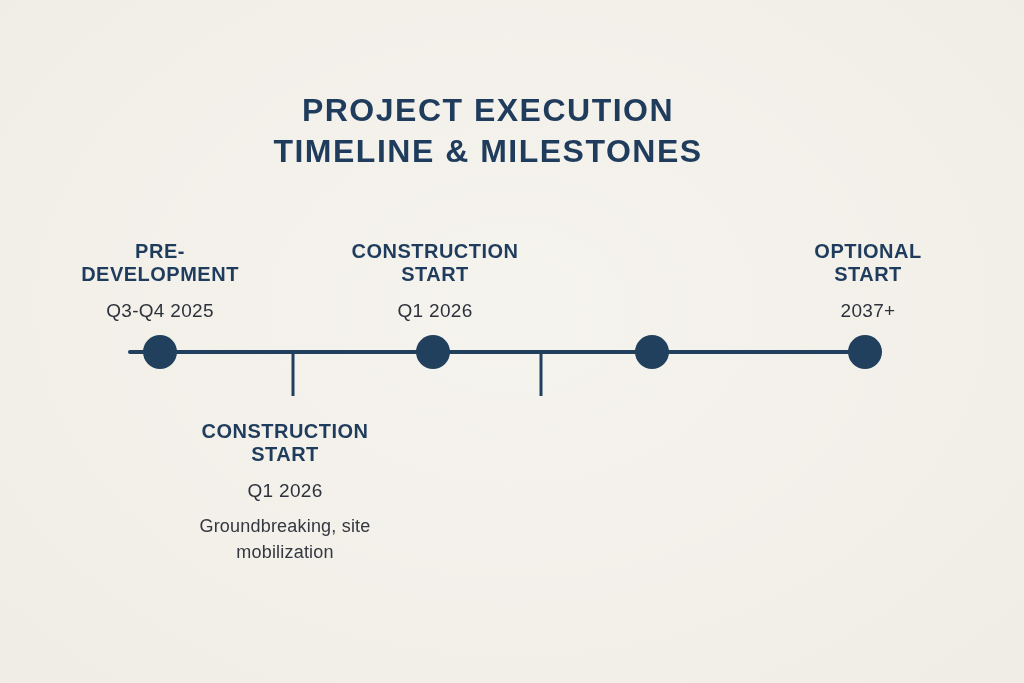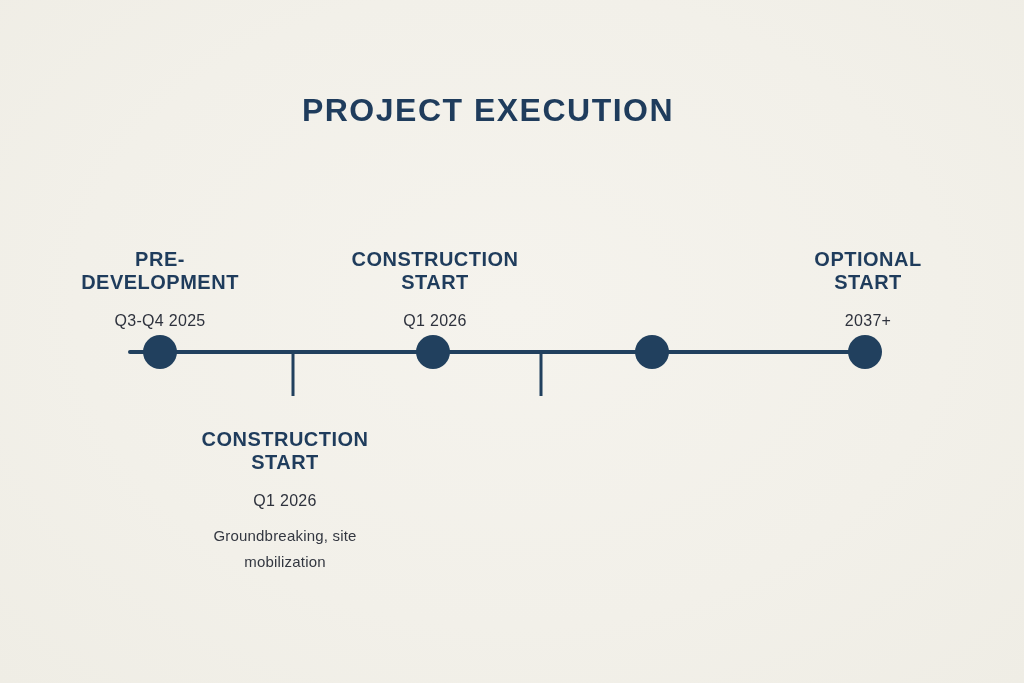--- a/index.html
+++ b/index.html
@@ -51,52 +51,53 @@
     height: 44px;
     background: #21405e;
     transform: translateX(-50%);
   }
   .ms {
     position: absolute;
     transform: translateX(-50%);
     text-align: center;
   }
   .ms-label {
-    margin: 16px auto;
+    margin: 8px auto;
     color: #1f3c5c;
     font-size: 20px;
     font-weight: 700;
     letter-spacing: 0.5px;
     line-height: 23px;
   }
   .ms-date {
     margin: 14px auto 0;
     color: #2e323d;
-    font-size: 16px;
+    font-size: 19px;
     font-weight: 400;
     letter-spacing: 0.3px;
     line-height: 22px;
   }
   .ms-desc {
     margin: 11px auto 0;
     color: #33374021;
     color: #333740;
-    font-size: 15px;
+    font-size: 18px;
     font-weight: 400;
     letter-spacing: 0.2px;
     line-height: 26px;
   }
 </style>
 </head>
 <body>
 
 <div class="canvas">
 
   <h1 class="title">
     <span class="title-line">PROJECT EXECUTION</span>
+    <span class="title-line">TIMELINE &amp; MILESTONES</span>
   </h1>
 
   <div class="axis"></div>
 
   <div class="dot" style="left:160px"></div>
   <div class="dot" style="left:433px"></div>
   <div class="dot" style="left:652px"></div>
   <div class="dot" style="left:865px"></div>
 
   <div class="tick" style="left:293px"></div>

